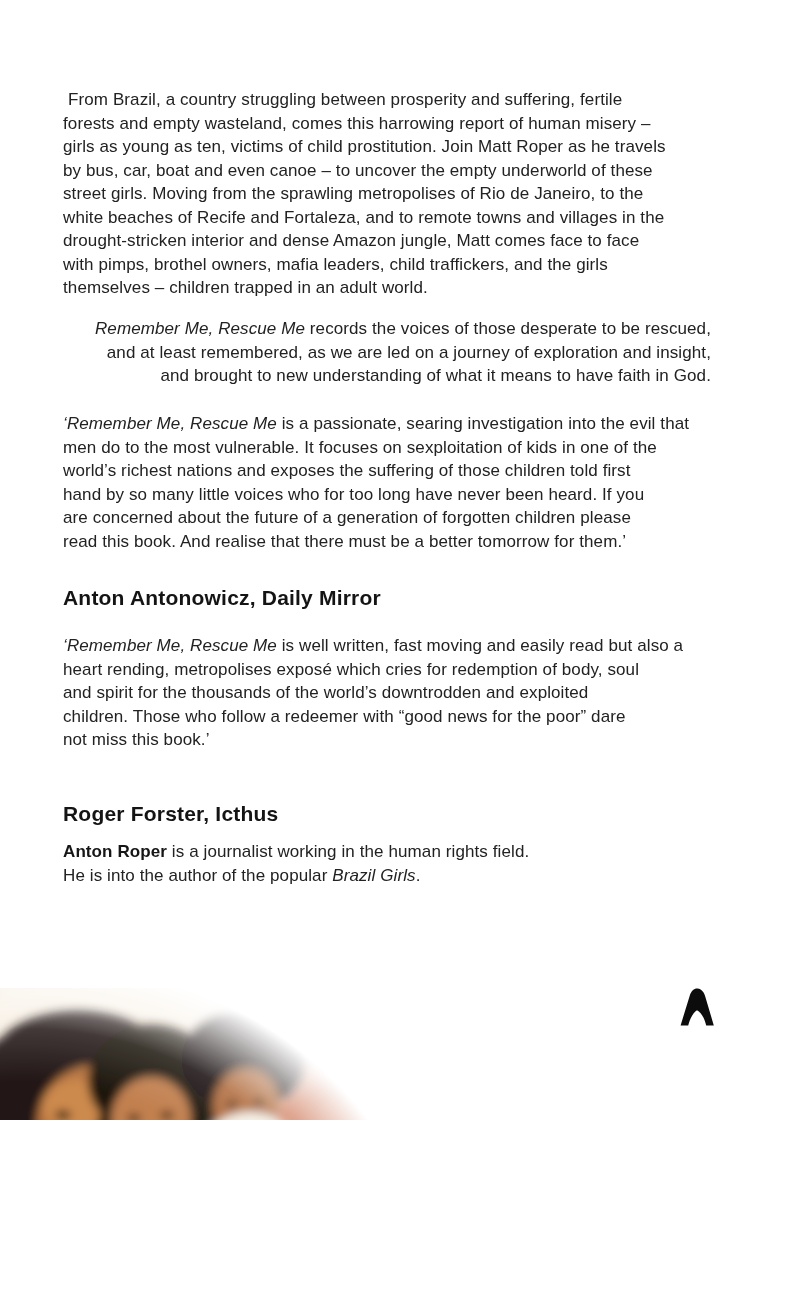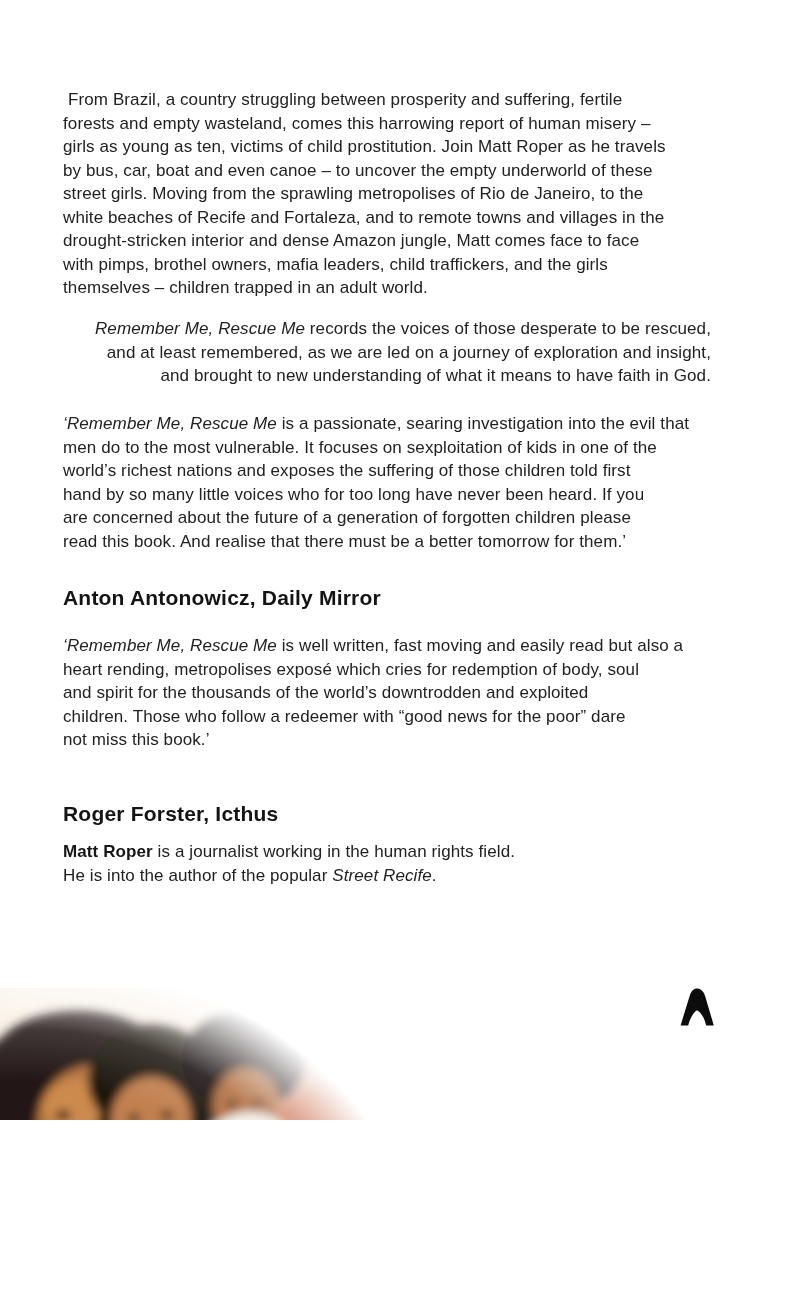--- a/index.html
+++ b/index.html
@@ -76,22 +76,22 @@
   <p class="tb attr" style="top:586px;">Anton Antonowicz, Daily Mirror</p>
 
   <p class="tb" style="top:634px;"><em>‘Remember Me, Rescue Me</em><span> is well written, fast moving and easily read but also a
 heart rending, metropolises exposé which cries for redemption of body, soul
 and spirit for the thousands of the world’s downtrodden and exploited
 children. Those who follow a redeemer with “good news for the poor” dare
 not miss this book.’</span></p>
 
   <p class="tb attr" style="top:793px;margin-top:9px;">Roger Forster, Icthus</p>
 
-  <p class="tb" style="top:840px;"><strong>Matt Roper</strong><span> is a journalist working in the human rights field.
-He is into the author of the popular </span><em>Street Recife</em><span>.</span></p>
+  <p class="tb" style="top:840px;"><strong>Anton Roper</strong><span> is a journalist working in the human rights field.
+He is into the author of the popular </span><em>Brazil Girls</em><span>.</span></p>
 
   <div class="logo">
     <svg viewBox="0 0 100 100">
       <path fill="#0c0c0c" d="M52 4
            C 43 3, 36 10, 32 21
            L 9 96 L 28 96
            C 33 77, 41 64, 50 58
            C 60 63, 68 76, 73 96
            L 92 96
            L 70 22

